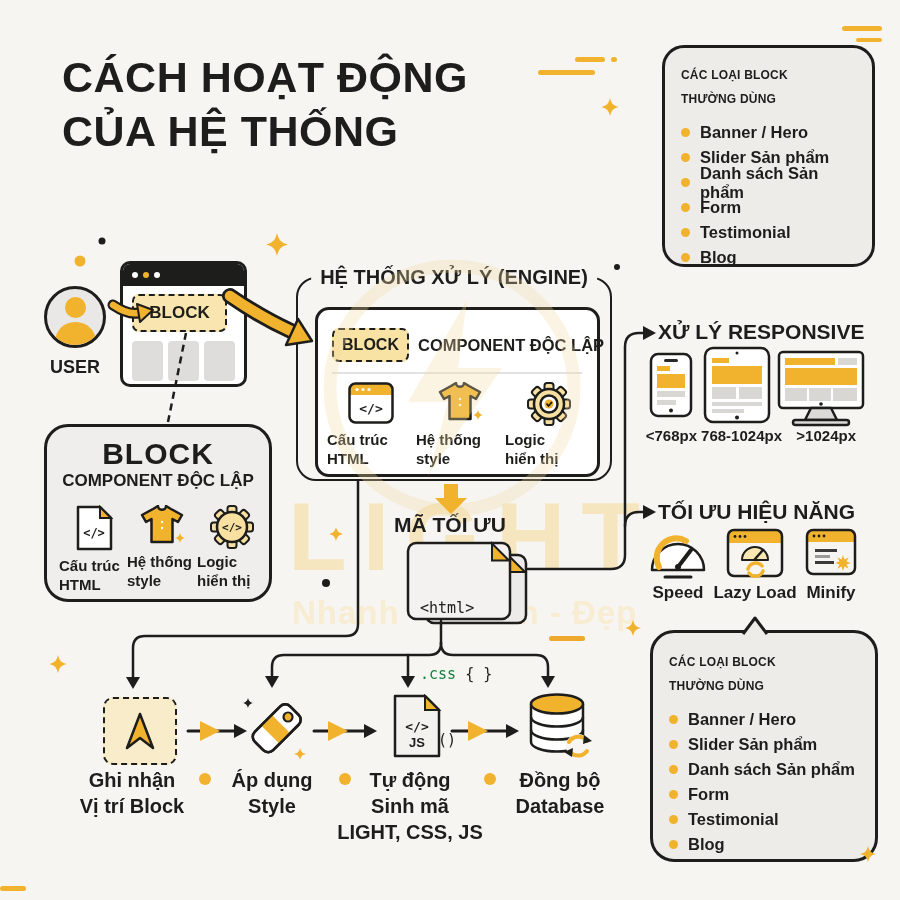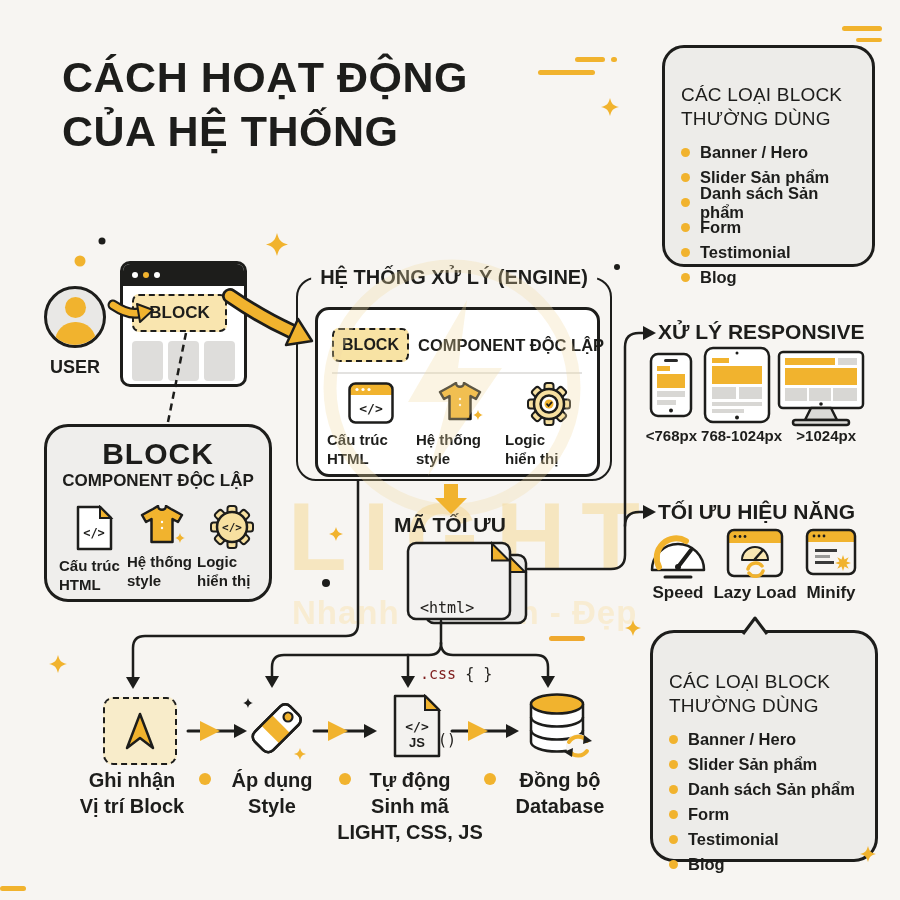--- a/index.html
+++ b/index.html
@@ -1,34 +1,34 @@
 <!DOCTYPE html>
 <html><head>
 <meta charset="utf-8">
 <style>
   html,body{margin:0;padding:0;background:#f7f5f2;}
   body{font-family:"Liberation Sans", sans-serif;color:#1d1d1b;}
   #canvas{position:relative;width:900px;height:900px;background:#f7f5f2;overflow:hidden;}
   .abs{position:absolute;}
   .ctr{text-align:center;}
   .panel{background:#edece9;border:3px solid #1d1d1b;border-radius:22px;box-sizing:border-box;}
-  .panel-head{font-weight:400;font-size:19px;line-height:24px;letter-spacing:.2px;margin-top:20px;}
+  .panel-head{font-weight:700;font-size:12px;line-height:24px;letter-spacing:.2px;}
   .bullets{margin-top:9px;}
   .bullet-row{display:flex;align-items:center;height:25px;}
   .bdot{width:9px;height:9px;border-radius:50%;background:#f1b32e;margin-right:10px;flex:0 0 auto;}
   .bullet-label{font-weight:700;font-size:16.5px;}
   .big-title{font-weight:800;font-size:43px;line-height:54px;letter-spacing:.5px;}
   .chip{border:2.5px dashed #1d1d1b;border-radius:7px;background:#f9e5af;display:flex;align-items:center;justify-content:center;font-weight:800;box-sizing:border-box;}
   .sec-head{font-weight:800;font-size:21px;white-space:nowrap;}
   .feat-label{font-weight:700;font-size:15px;line-height:19px;text-align:left;}
   .step-label{font-weight:800;font-size:20px;line-height:26px;text-align:center;}
   .dev-label{font-weight:800;font-size:15px;text-align:right;display:inline-block;}
   .perf-label{font-weight:800;font-size:17px;text-align:center;display:inline-block;}
   .code-text{font-family:"DejaVu Sans Mono", monospace;font-size:15px;line-height:22px;font-weight:400;color:#23211e;white-space:pre;}
-  .code-key{color:#7f1d1d;}
+  .code-key{color:#15803d;}
   .wm-brand{font-weight:800;font-size:96px;letter-spacing:16px;color:#f6e6c0;}
   .wm-tag{font-weight:800;font-size:33px;color:#f8ecd2;letter-spacing:1px;}
   .z1{z-index:1}.z2{z-index:2}.z6{z-index:6;pointer-events:none;}
   svg text{font-family:"DejaVu Sans Mono", monospace;}
   svg text.sans{font-family:"Liberation Sans", sans-serif;}
 </style>
 </head>
 <body>
 
 <div id="canvas">

